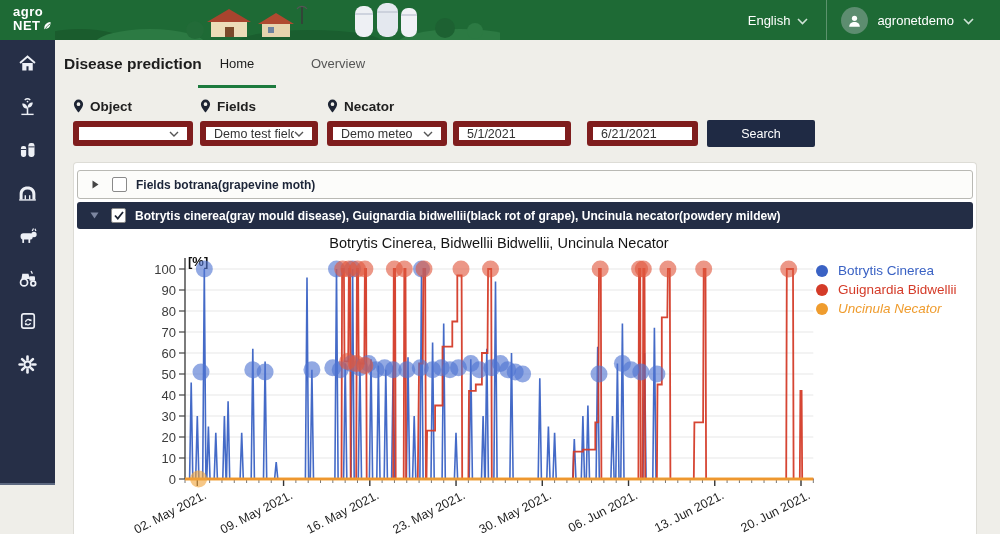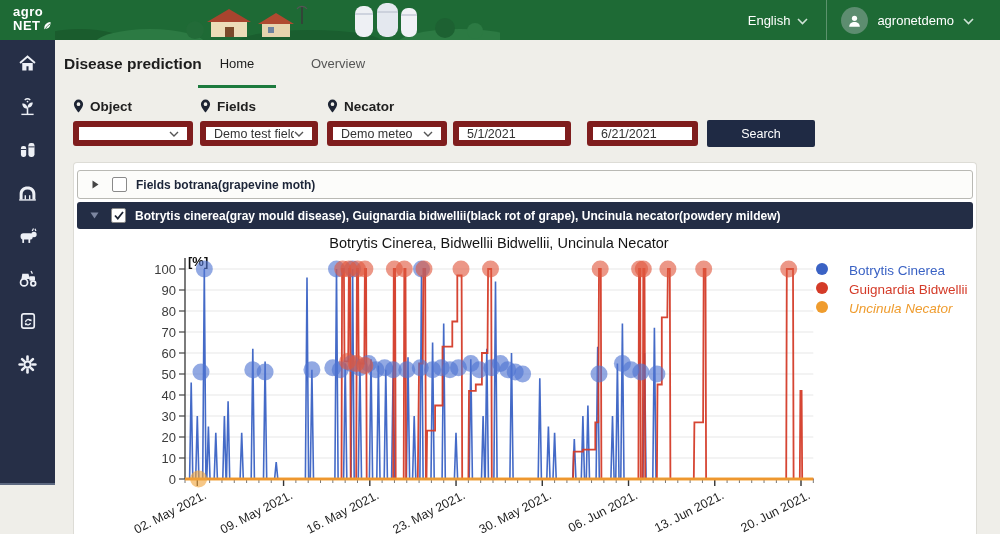--- a/index.html
+++ b/index.html
@@ -48,21 +48,21 @@
   .acc-collapsed{top:7px;background:#fcfcfa;border:1px solid #b9b9b4}
   .acc-collapsed .acc-label{color:#1c2538}
   .acc-expanded{top:39px;background:#232d45}
   .acc-expanded .acc-label{color:#fff}
   .cbox{width:13px;height:13px;background:#fff;border:1px solid #8a8a8a;border-radius:2px;
         display:flex;align-items:center;justify-content:center}
   
   .chart-title{position:absolute;top:72px;left:50px;width:750px;text-align:center;font-size:14.5px;color:#141414}
   .chart-svg{position:absolute;top:92px;left:14px}
   .legend{position:absolute;top:100px;left:742px;display:flex;flex-direction:column;gap:4px}
-  .legend-row{display:flex;gap:21px;height:15px;cursor:pointer}
+  .legend-row{display:flex;align-items:center;gap:10px;height:15px;cursor:pointer}
   .dot{width:12px;height:12px;border-radius:50%}
   .ltxt{font-size:13.5px}
 </style>
 </head>
 <body>
 
 <div class="header">
   <div class="logo">
     <span>agro</span><br>
     <span>NET</span><span class="leaf"><svg width="10" height="11" viewBox="0 0 10 11">

